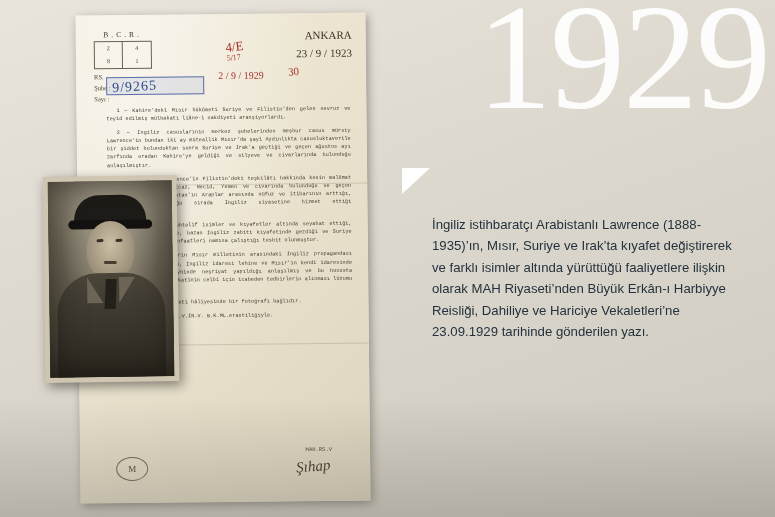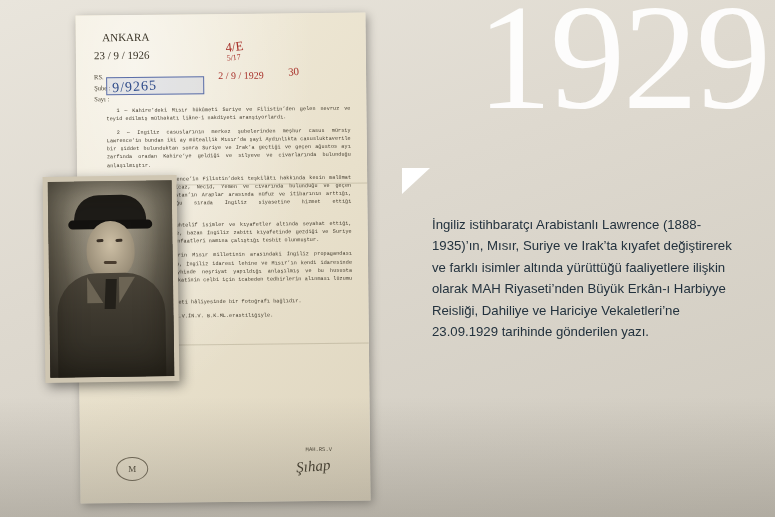--- a/index.html
+++ b/index.html
@@ -353,23 +353,32 @@
 
 <div id="stage">
 
   <div class="year">1929</div>
 
   <div class="doc">
     <div class="doc-tint"></div>
     <div class="doc-inner">
 
       <div class="hdr-row">
+        <div class="hdr-mid">
+          <div class="bcr">B.C.R.</div>
+          <div class="grid-box">
+            <span>2</span>
+            <span>4</span>
+            <span>8</span>
+            <span>1</span>
+          </div>
+        </div>
         <div class="hdr-right">
           <div>ANKARA</div>
-          <div>23 / 9 / 1926</div>
+          <div>23 / 9 / 1923</div>
         </div>
       </div>
 
       <div class="ref-lines">
         <div>RS.</div>
         <div>Şube :</div>
         <div>Sayı :</div>
       </div>
       <div class="ref-box"></div>
 

